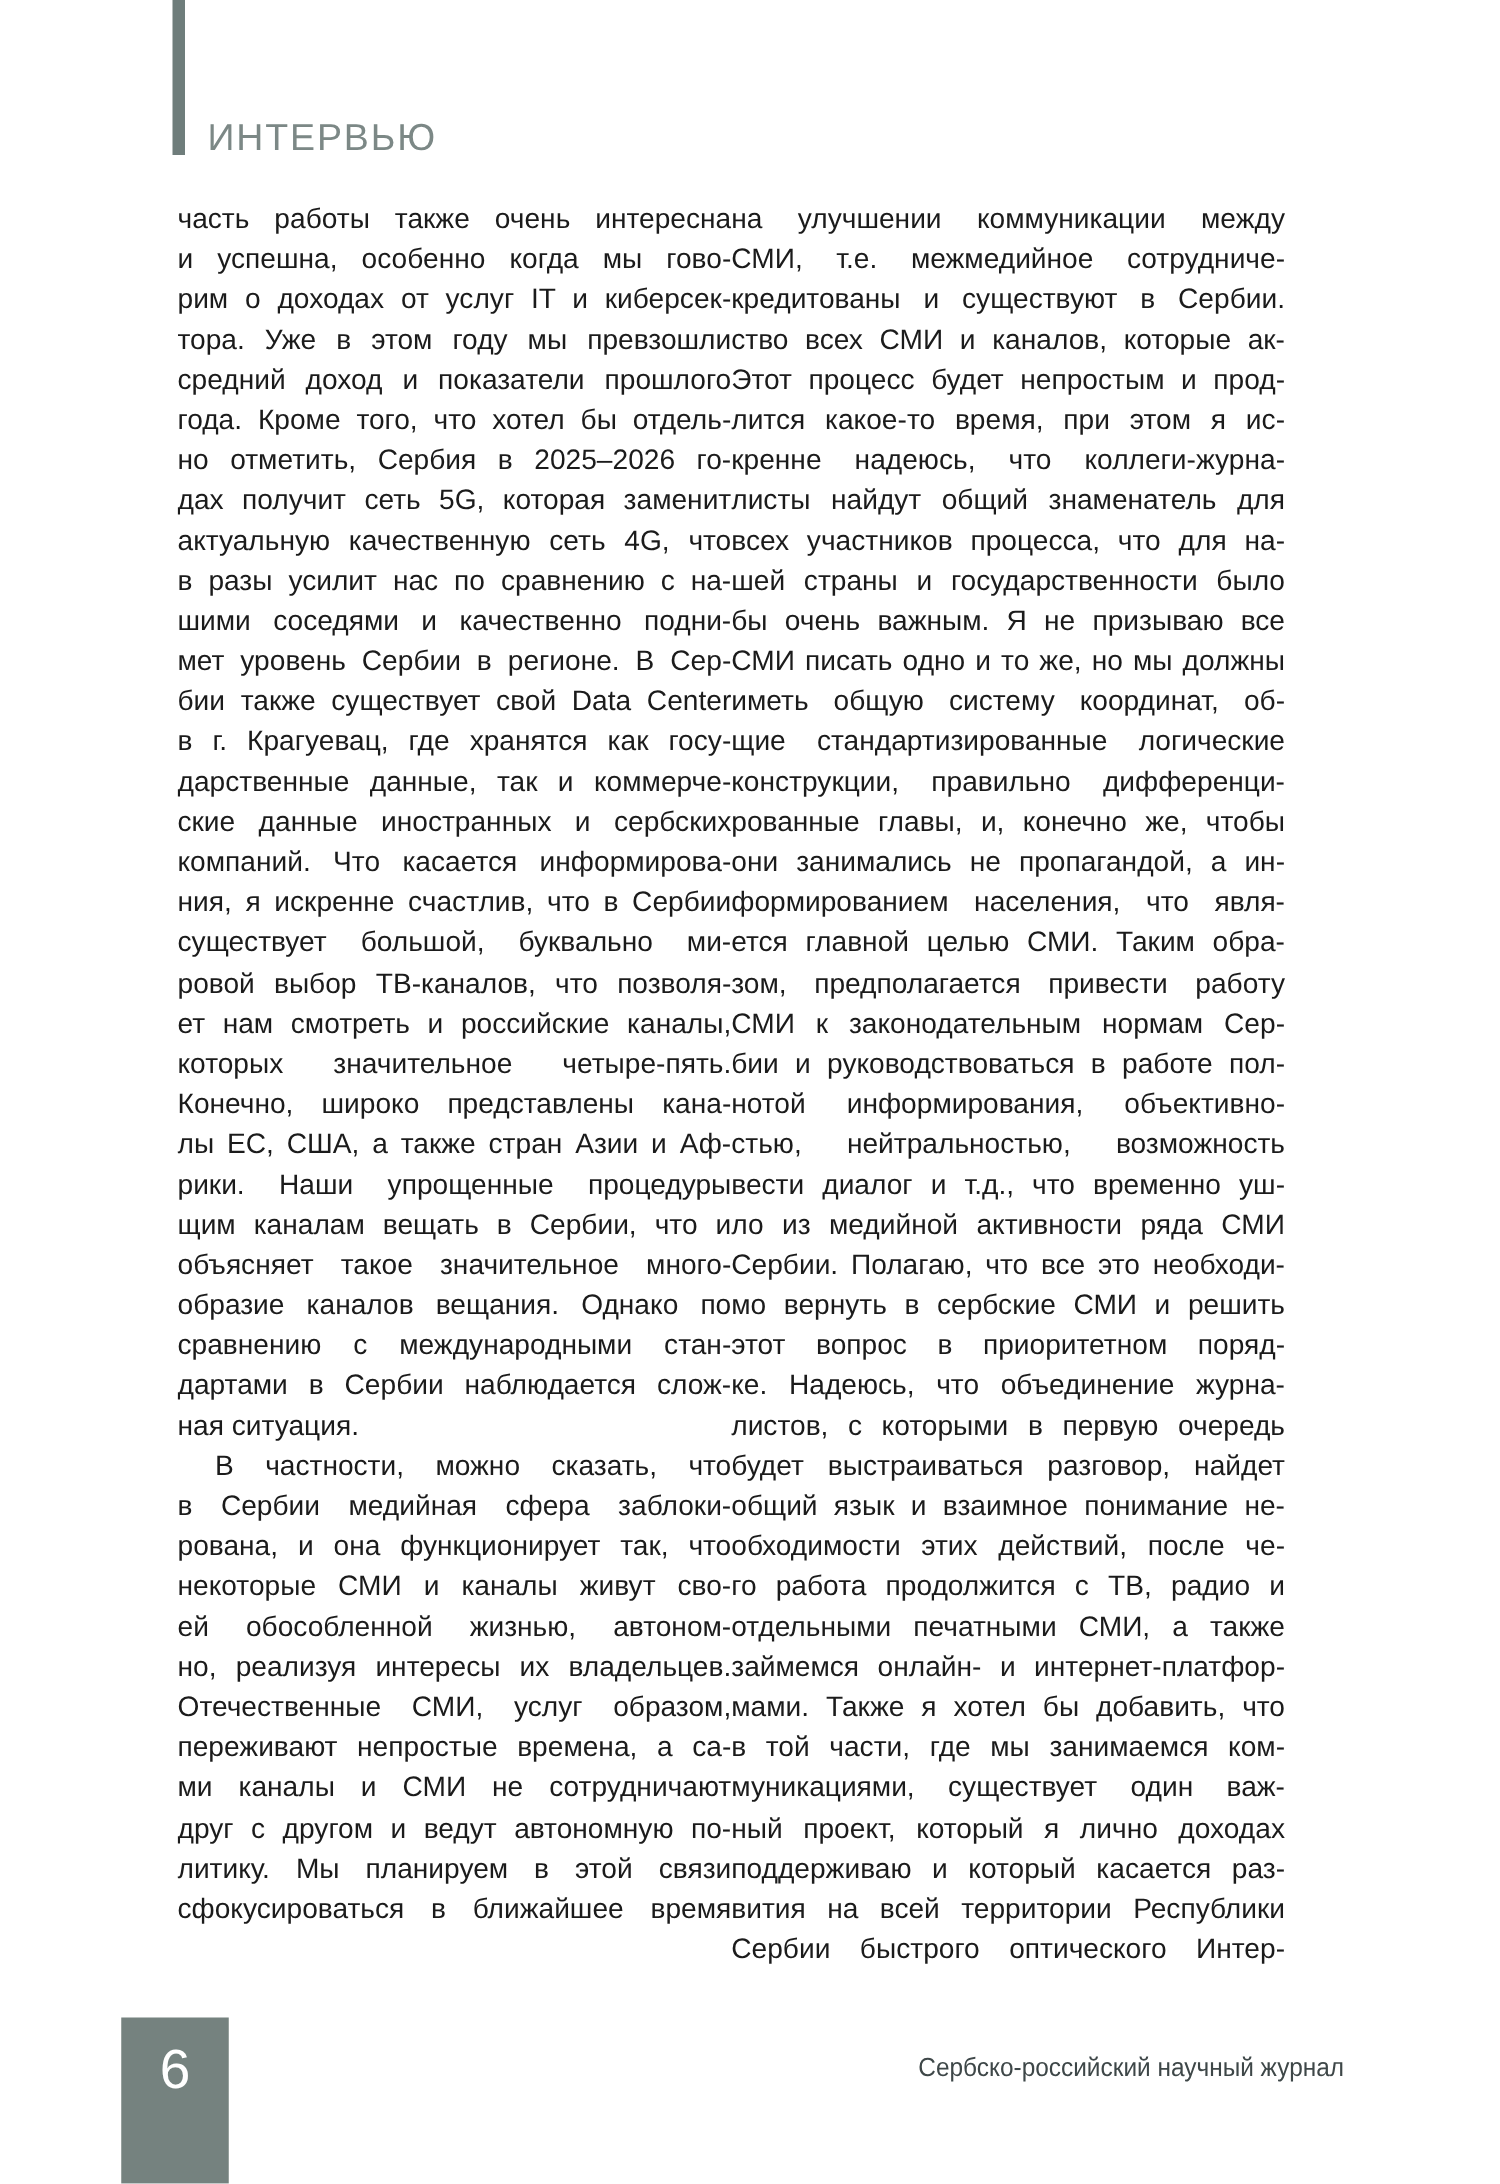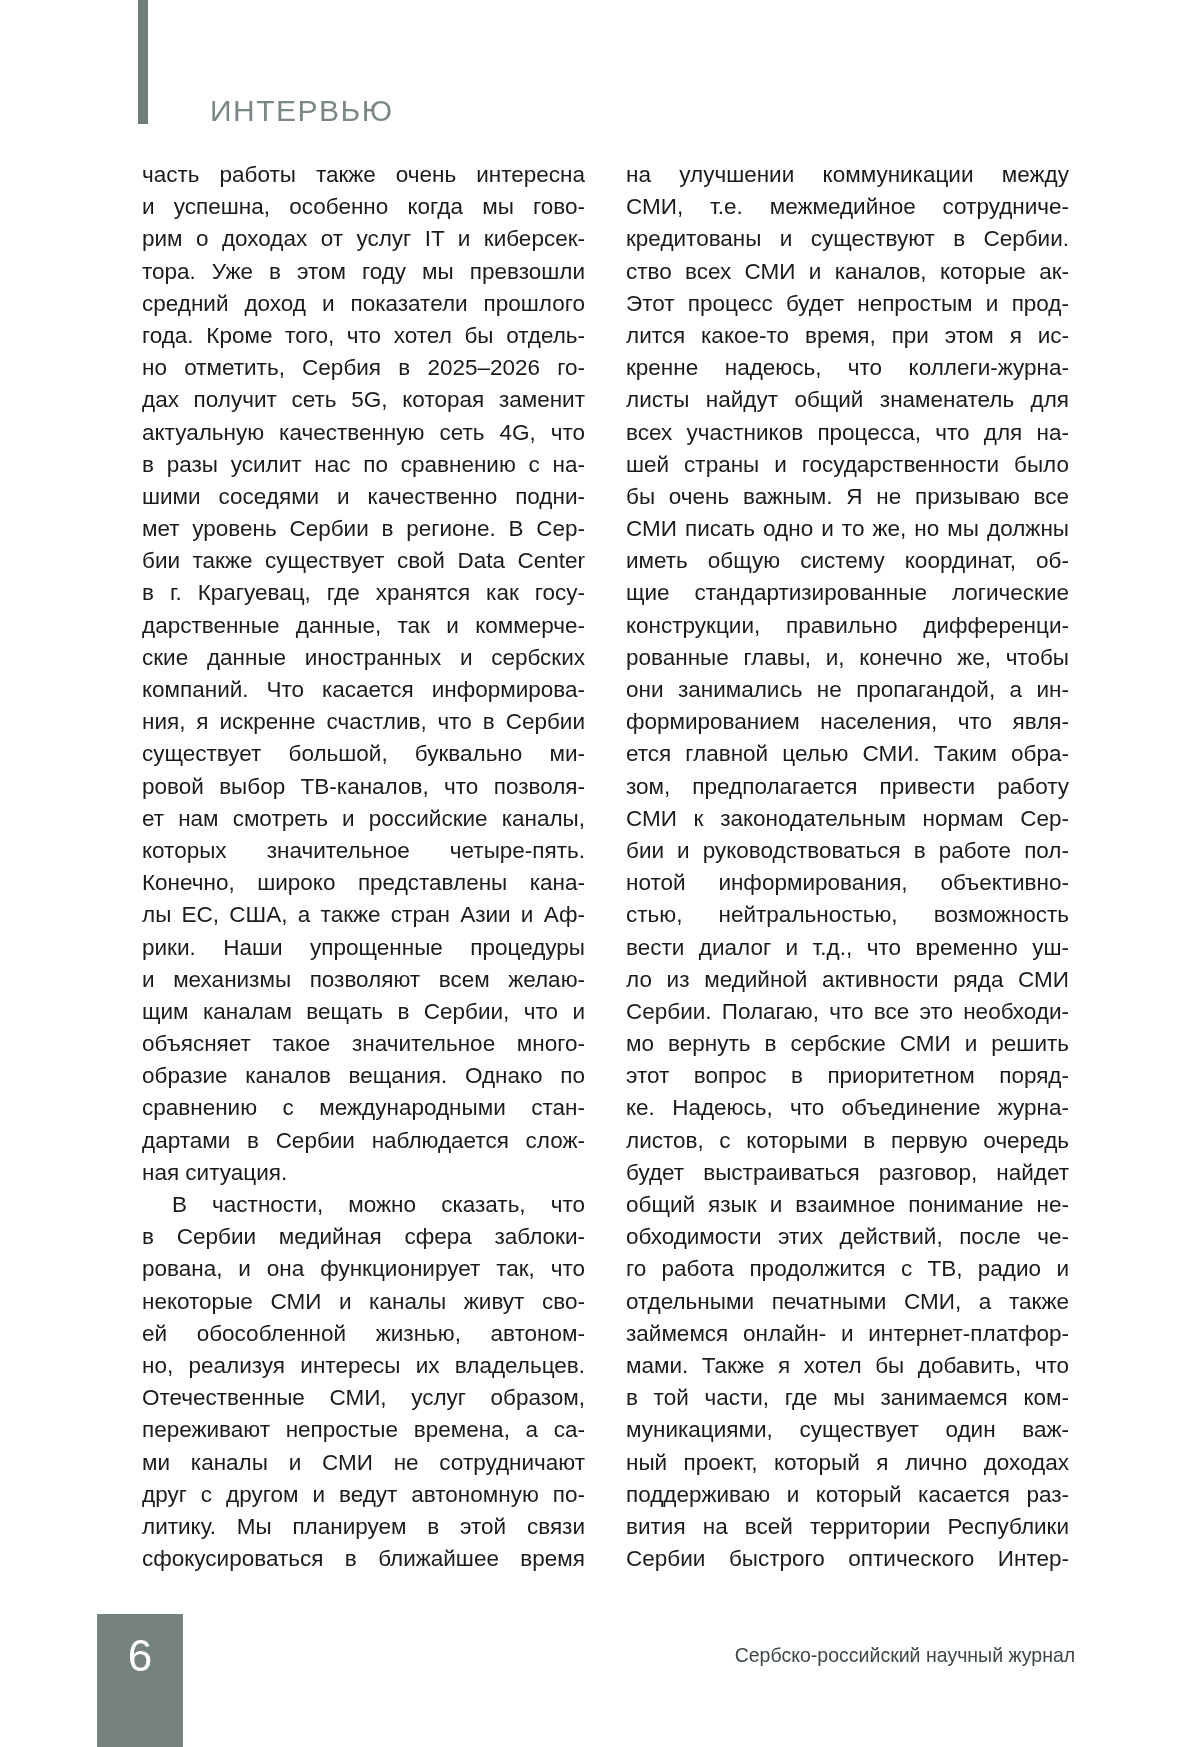--- a/index.html
+++ b/index.html
@@ -15,28 +15,26 @@
     left:138px; top:0;
     width:10px; height:124px;
     background:#6f7d7b;
   }
   .section-heading {
     position:absolute;
     left:166px; top:94px;
     font-size:30px;
     letter-spacing:1.5px;
     color:#7c8886;
-    margin-left:44px;
   }
   .columns {
     position:absolute;
     left:142px; top:159px;
     width:927px;
     display:flex;
-    gap:41px;
   }
   .col { width:443px; }
   .line {
     font-size:22.5px;
     line-height:32.2px;
     height:32.2px;
     color:#1b1b1b;
     text-align:justify;
     text-align-last:justify;
     overflow:hidden;
@@ -96,21 +94,20 @@
         <div class="line">ские данные иностранных и сербских</div>
         <div class="line">компаний. Что касается информирова-</div>
         <div class="line">ния, я искренне счастлив, что в Сербии</div>
         <div class="line">существует большой, буквально ми-</div>
         <div class="line">ровой выбор ТВ-каналов, что позволя-</div>
         <div class="line">ет нам смотреть и российские каналы,</div>
         <div class="line">которых значительное четыре-пять.</div>
         <div class="line">Конечно, широко представлены кана-</div>
         <div class="line">лы ЕС, США, а также стран Азии и Аф-</div>
         <div class="line">рики. Наши упрощенные процедуры</div>
-        <div class="line">и механизмы позволяют всем желаю-</div>
         <div class="line">щим каналам вещать в Сербии, что и</div>
         <div class="line">объясняет такое значительное много-</div>
         <div class="line">образие каналов вещания. Однако по</div>
         <div class="line">сравнению с международными стан-</div>
         <div class="line">дартами в Сербии наблюдается слож-</div>
         <div class="line endpar">ная ситуация.</div>
         <div class="line indent">В частности, можно сказать, что</div>
         <div class="line">в Сербии медийная сфера заблоки-</div>
         <div class="line">рована, и она функционирует так, что</div>
         <div class="line">некоторые СМИ и каналы живут сво-</div>

